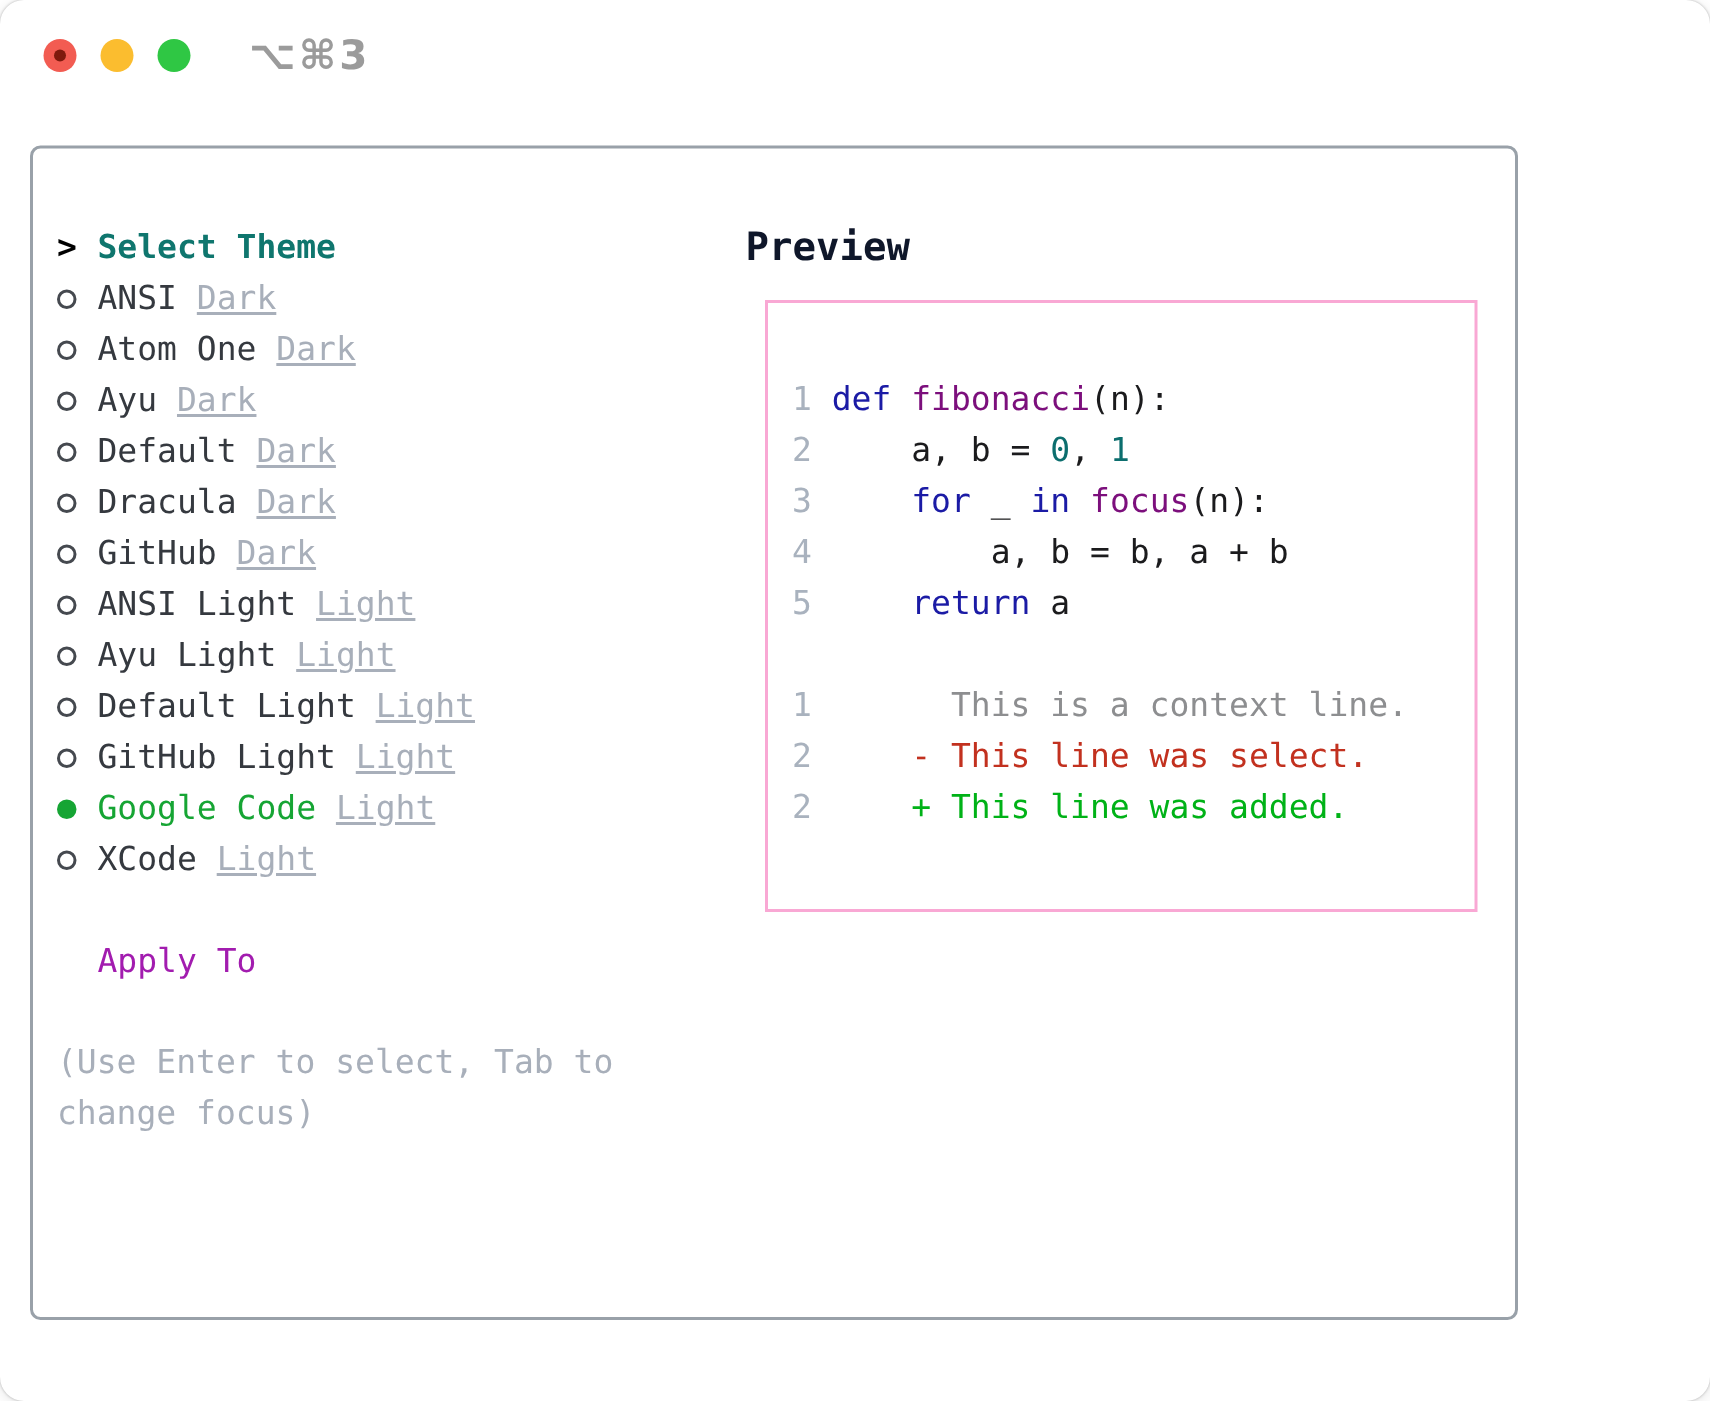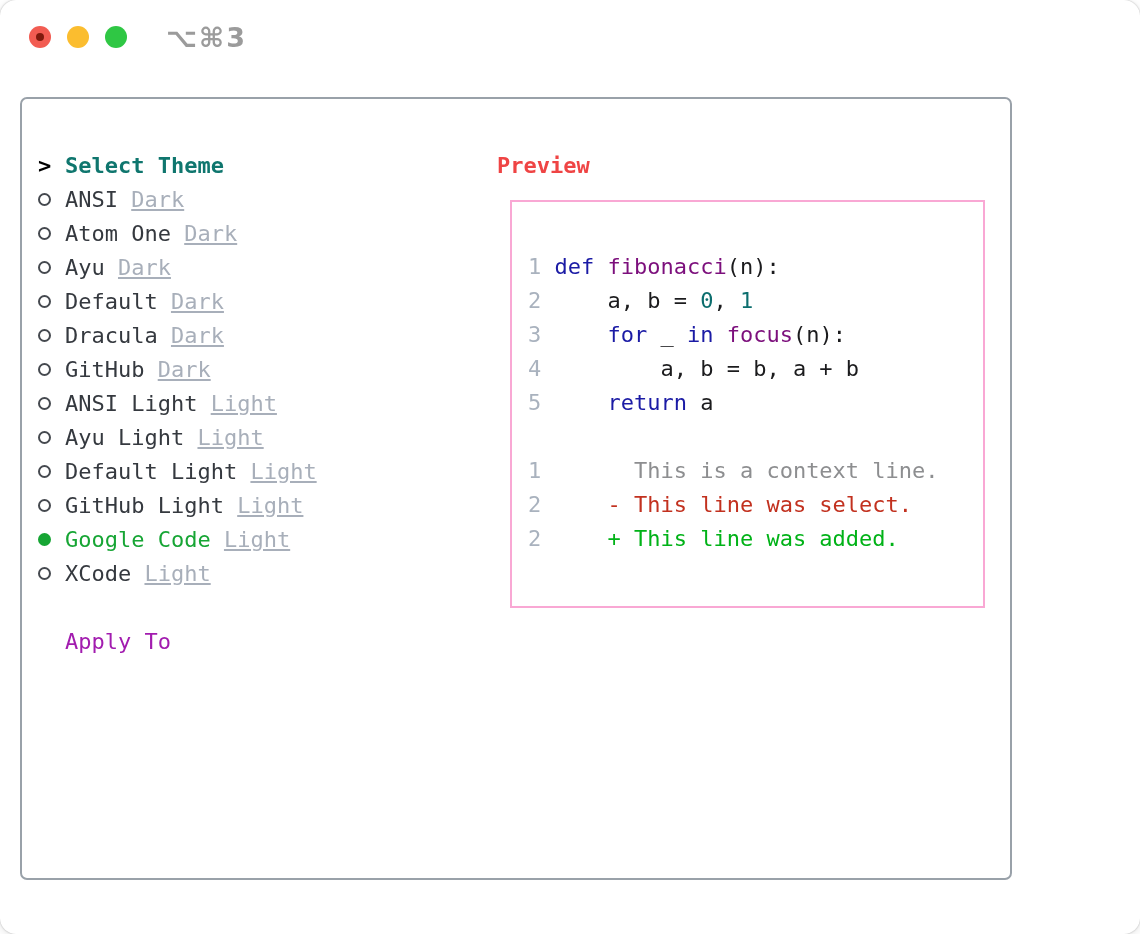--- a/index.html
+++ b/index.html
@@ -30,21 +30,21 @@
   .radio{width:13px;height:13px;border-radius:50%;border:2px solid #45494f;box-sizing:border-box;}
   .radio.on{border-color:var(--c-green);background:var(--c-green);}
   .heading-text{font-weight:bold;color:#0f766e;}
   .opt-name{color:var(--c-name);}
   .option.selected .opt-name{color:var(--c-green);}
   .opt-variant{color:var(--c-variant);margin-left:1ch;text-decoration:underline;}
   .apply-heading{margin-top:34px;padding-left:27px;color:#a21caf;}
   .help{margin-top:34px;width:420px;color:var(--c-variant);font-size:22px;line-height:34px;}
   
   .preview-col{position:absolute;left:475px;top:49px;width:505px;}
-  .preview-heading{height:34px;display:flex;align-items:center;font-size:22px;font-weight:bold;color:#ef4444;}
+  .preview-heading{height:34px;display:flex;align-items:center;font-size:26px;font-weight:bold;color:#0f172a;}
   .preview-box{
     margin-left:13px;margin-top:18px;width:475px;height:408px;box-sizing:border-box;
     border:2px solid #f9a8d4;background:#fff;
     padding:48px 0 0 16px;overflow:hidden;
   }
   .code-line{height:34px;line-height:34px;white-space:pre;font-size:22px;color:var(--c-pl);}
   .ln{display:inline-block;width:1ch;margin-right:1ch;color:var(--c-ln);text-align:right;}
   .tok-pl{color:var(--c-pl);}
   .tok-kw{color:var(--c-kw);}
   .tok-fn{color:var(--c-fn);}
@@ -93,20 +93,21 @@
           <div class="row option"><span class="marker"><span class="radio"></span></span><span class="opt-name">Ayu Light</span><span class="opt-variant">Light</span></div>
           <div class="row option"><span class="marker"><span class="radio"></span></span><span class="opt-name">Default Light</span><span class="opt-variant">Light</span></div>
           <div class="row option"><span class="marker"><span class="radio"></span></span><span class="opt-name">GitHub Light</span><span class="opt-variant">Light</span></div>
           <div class="row option selected"><span class="marker"><span class="radio on"></span></span><span class="opt-name">Google Code</span><span class="opt-variant">Light</span></div>
           <div class="row option"><span class="marker"><span class="radio"></span></span><span class="opt-name">XCode</span><span class="opt-variant">Light</span></div>
         </div>
 
       <div class="row apply-heading">Apply To</div>
 
 
+      <div class="help">(Use Enter to select, Tab to change focus)</div>
     </div>
 
     <div class="preview-col">
       <div class="preview-heading">Preview</div>
       <div class="preview-box">
         <div>
             <div class="code-line"><span class="ln">1</span><span class="tok-kw">def</span><span class="tok-pl"> </span><span class="tok-fn">fibonacci</span><span class="tok-pl">(n):</span></div>
             <div class="code-line"><span class="ln">2</span><span class="tok-pl">    a, b = </span><span class="tok-lit">0</span><span class="tok-pl">, </span><span class="tok-lit">1</span></div>
             <div class="code-line"><span class="ln">3</span><span class="tok-pl">    </span><span class="tok-kw">for</span><span class="tok-pl"> _ </span><span class="tok-kw">in</span><span class="tok-pl"> </span><span class="tok-fn">focus</span><span class="tok-pl">(n):</span></div>
             <div class="code-line"><span class="ln">4</span><span class="tok-pl">        a, b = b, a + b</span></div>

